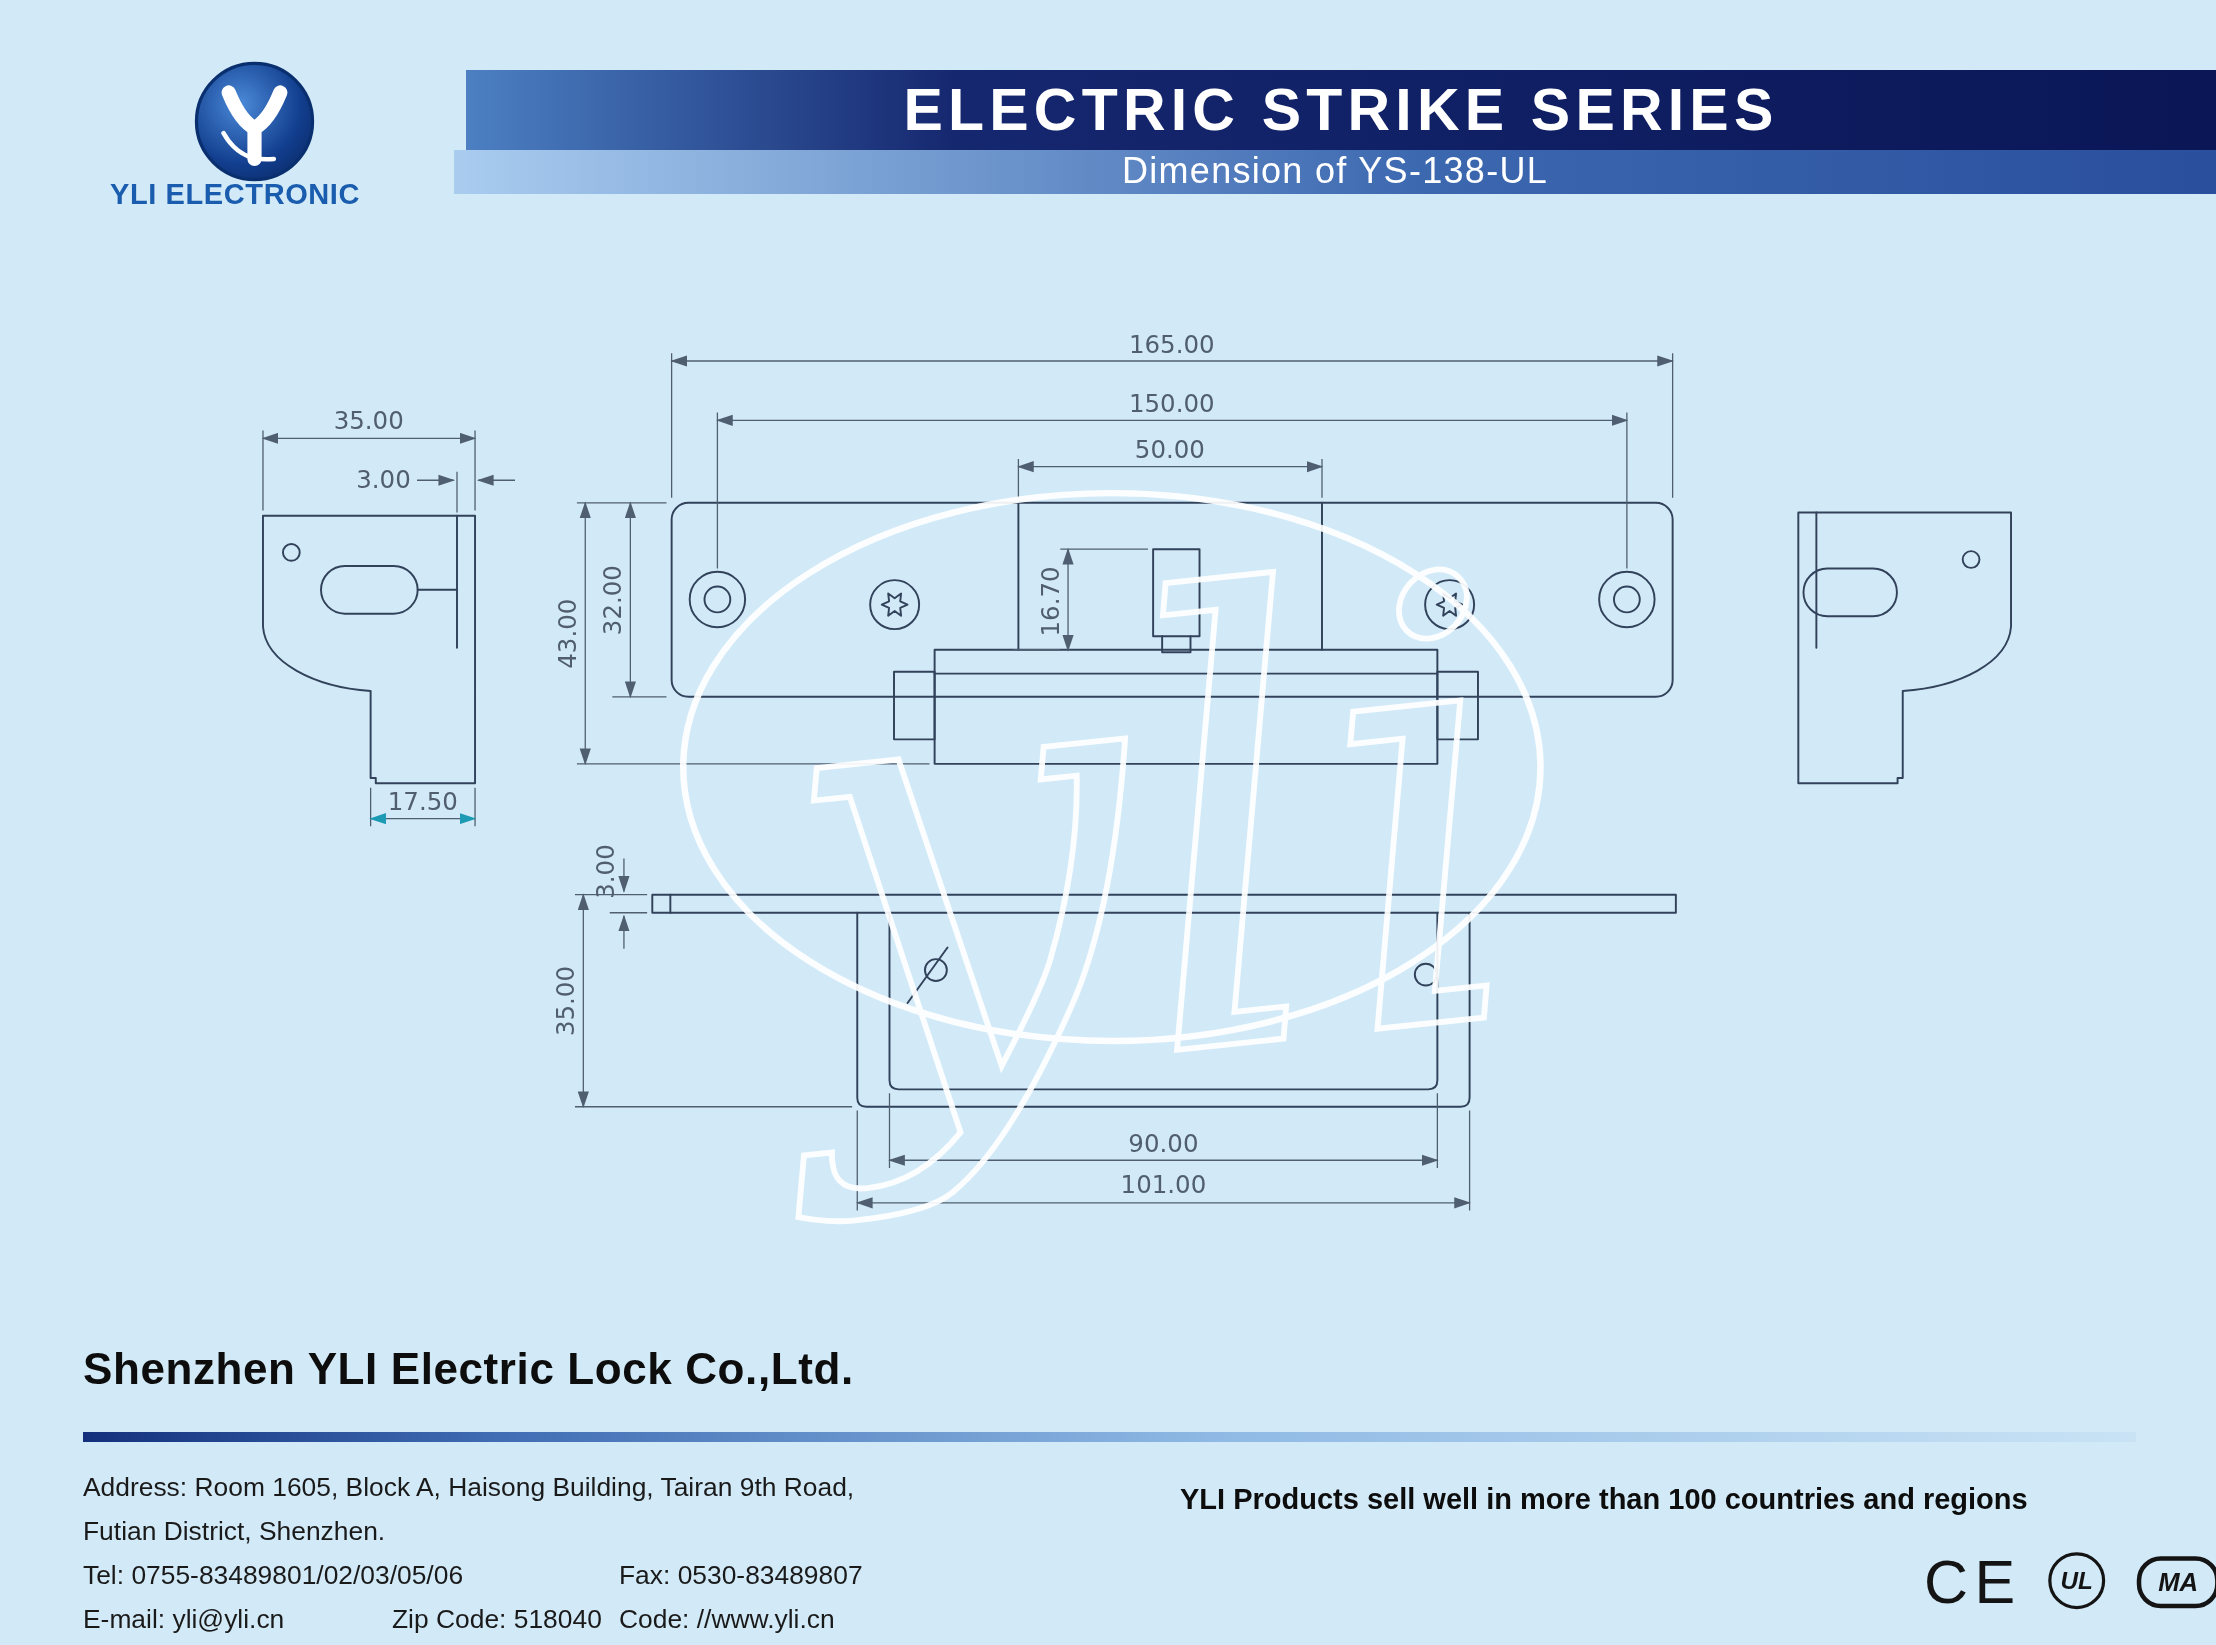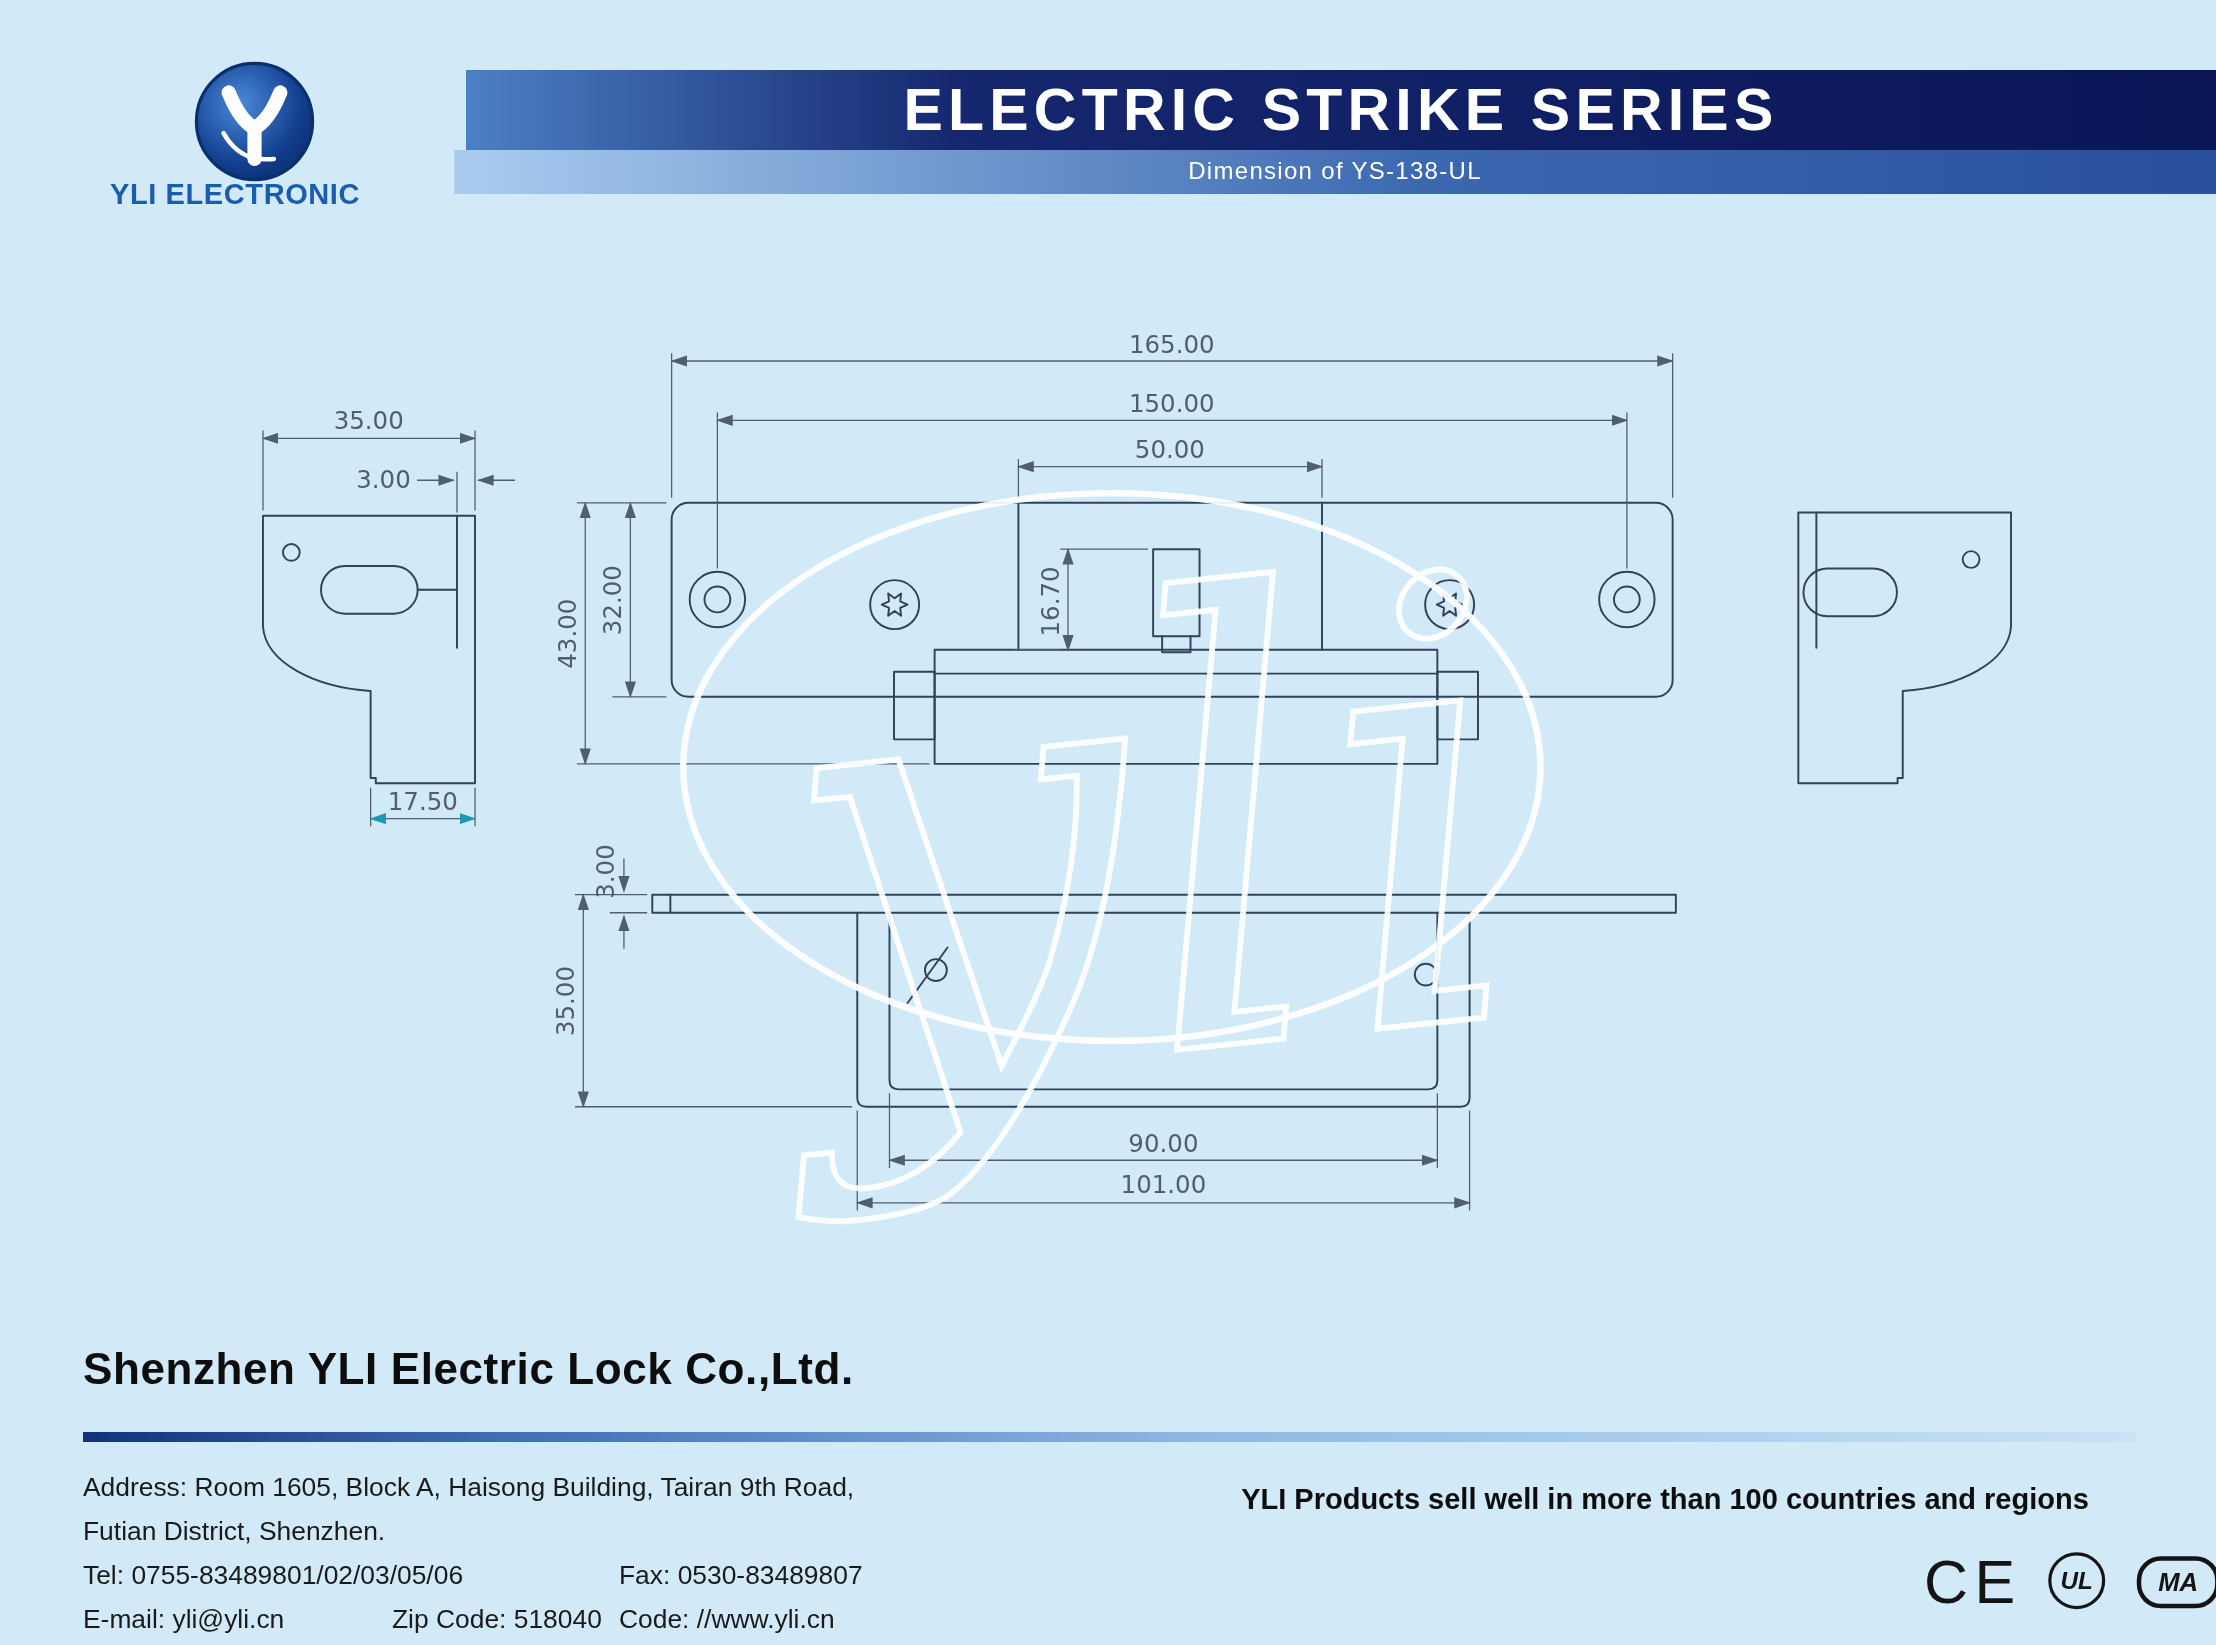--- a/index.html
+++ b/index.html
@@ -19,39 +19,39 @@
   }
   .banner{position:absolute;left:454px;top:70px;right:0;height:124px;}
   .banner-title{
     height:80px;line-height:80px;text-align:center;
     background:linear-gradient(90deg,#4c80c3 0%,#15276f 28%,#0a1656 100%);
     color:#ffffff;font-size:59px;font-weight:bold;letter-spacing:5.2px;margin-left:12px;
   }
   .banner-subtitle{
     height:44px;line-height:41px;text-align:center;
     background:linear-gradient(90deg,#a9ccef 0%,#3c68b0 55%,#2a4f9d 100%);
-    color:#ffffff;font-size:24px;letter-spacing:1.3px;
+    color:#ffffff;font-size:36px;letter-spacing:1.3px;
   }
   
   .drawing{position:absolute;left:0;top:0;width:2216px;height:1645px;}
   
   .company{
     position:absolute;left:83px;top:1344px;
     font-size:44px;font-weight:bold;color:#0d0d0d;letter-spacing:0.6px;
   }
   .divider{
     position:absolute;left:83px;top:1432px;width:2053px;height:10.3px;
     background:linear-gradient(90deg,#14307c 0%,#3f6cb3 20%,#8fb9e4 55%,#c9e3f5 100%);
   }
   .contact{position:absolute;left:83px;top:1465px;font-size:26.4px;color:#1a1a1a;}
   .contact .line{position:relative;height:44px;line-height:44px;width:1096px;}
   .contact .pos-mid{position:absolute;left:269px;top:0;margin-left:40px;}
   .contact .pos-right{position:absolute;left:536px;top:0;}
   .slogan{
-    position:absolute;left:1180px;top:1483px;width:970px;text-align:center;
+    position:absolute;left:1180px;top:1483px;width:970px;text-align:left;
     font-size:29px;font-weight:bold;color:#0d0d0d;
   }
   .certs{
     position:absolute;left:1924px;top:1550px;
     display:flex;align-items:center;gap:24.5px;
   }
   .cert-ce{font-size:61px;color:#141414;letter-spacing:6.4px;line-height:64px;}
 </style>
 </head>
 <body>

